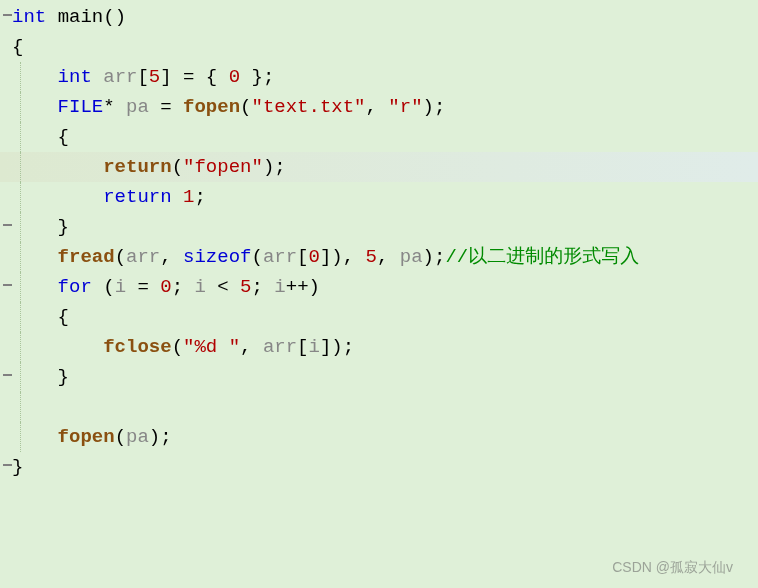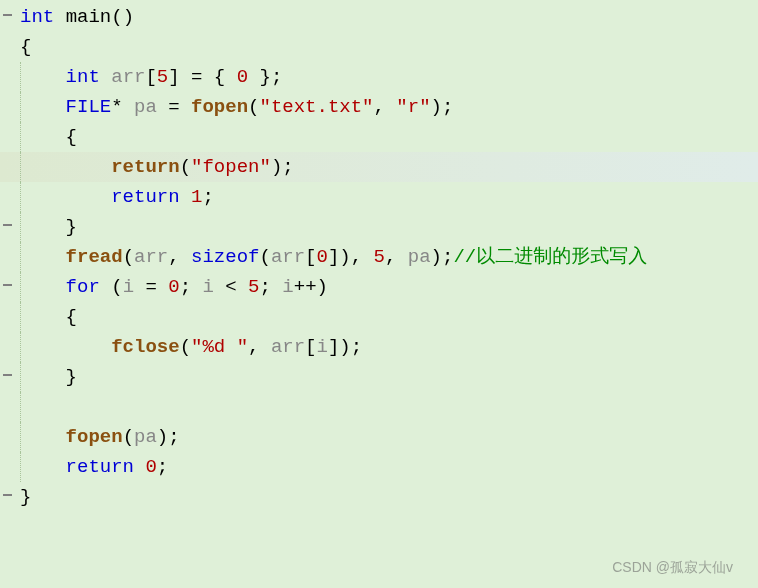--- a/index.html
+++ b/index.html
@@ -13,21 +13,21 @@
     line-height: 30px;
     overflow: hidden;
     position: relative;
   }
   .editor {
     position: relative;
     padding-top: 2px;
   }
   .line {
     position: relative;
-    padding-left: 20px;
+    padding-left: 12px;
     white-space: pre;
     height: 30px;
     color: #000;
   }
   .indent-guide {
     position: absolute;
     left: 20px;
     top: 0;
     bottom: 0;
     border-left: 1px dotted #a8c49a;
@@ -77,16 +77,15 @@
     <div class="line highlighted"><div class="indent-guide"></div><span class="tok-punct">        </span><span class="tok-func">return</span><span class="tok-punct">(</span><span class="tok-string">"fopen"</span><span class="tok-punct">);</span></div>
     <div class="line"><div class="indent-guide"></div><span class="tok-punct">        </span><span class="tok-keyword">return</span><span class="tok-punct"> </span><span class="tok-number">1</span><span class="tok-punct">;</span></div>
     <div class="line"><div class="fold-marker"></div><div class="indent-guide"></div><span class="tok-punct">    }</span></div>
     <div class="line"><div class="indent-guide"></div><span class="tok-punct">    </span><span class="tok-func">fread</span><span class="tok-punct">(</span><span class="tok-ident">arr</span><span class="tok-punct">, </span><span class="tok-keyword">sizeof</span><span class="tok-punct">(</span><span class="tok-ident">arr</span><span class="tok-punct">[</span><span class="tok-number">0</span><span class="tok-punct">]), </span><span class="tok-number">5</span><span class="tok-punct">, </span><span class="tok-ident">pa</span><span class="tok-punct">);</span><span class="tok-comment">//以二进制的形式写入</span></div>
     <div class="line"><div class="fold-marker"></div><div class="indent-guide"></div><span class="tok-punct">    </span><span class="tok-keyword">for</span><span class="tok-punct"> (</span><span class="tok-ident">i</span><span class="tok-punct"> = </span><span class="tok-number">0</span><span class="tok-punct">; </span><span class="tok-ident">i</span><span class="tok-punct"> &lt; </span><span class="tok-number">5</span><span class="tok-punct">; </span><span class="tok-ident">i</span><span class="tok-punct">++)</span></div>
     <div class="line"><div class="indent-guide"></div><span class="tok-punct">    {</span></div>
     <div class="line"><div class="indent-guide"></div><span class="tok-punct">        </span><span class="tok-func">fclose</span><span class="tok-punct">(</span><span class="tok-string">"%d "</span><span class="tok-punct">, </span><span class="tok-ident">arr</span><span class="tok-punct">[</span><span class="tok-ident">i</span><span class="tok-punct">]);</span></div>
     <div class="line"><div class="fold-marker"></div><div class="indent-guide"></div><span class="tok-punct">    }</span></div>
     <div class="line"><div class="indent-guide"></div><span class="tok-punct"></span></div>
     <div class="line"><div class="indent-guide"></div><span class="tok-punct">    </span><span class="tok-func">fopen</span><span class="tok-punct">(</span><span class="tok-ident">pa</span><span class="tok-punct">);</span></div>
-    <div class="line"><div class="indent-guide"></div><span class="tok-punct">    </span><span class="tok-keyword">return</span><span class="tok-punct"> </span><span class="tok-number">0</span><span class="tok-punct">;</span></div>
     <div class="line"><div class="fold-marker"></div><span class="tok-punct">}</span></div>
   </div>
 <div class="watermark">CSDN @孤寂大仙v</div>
 
 </body></html>

